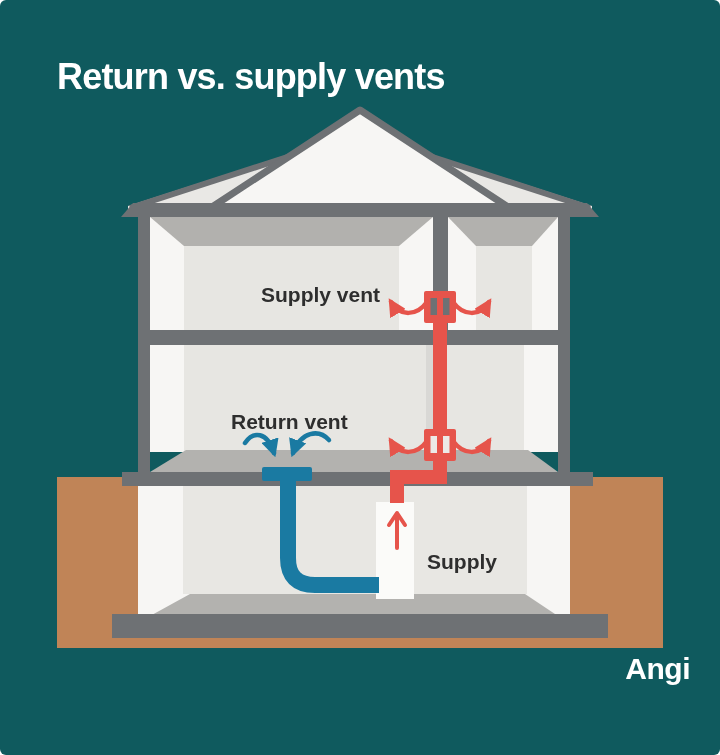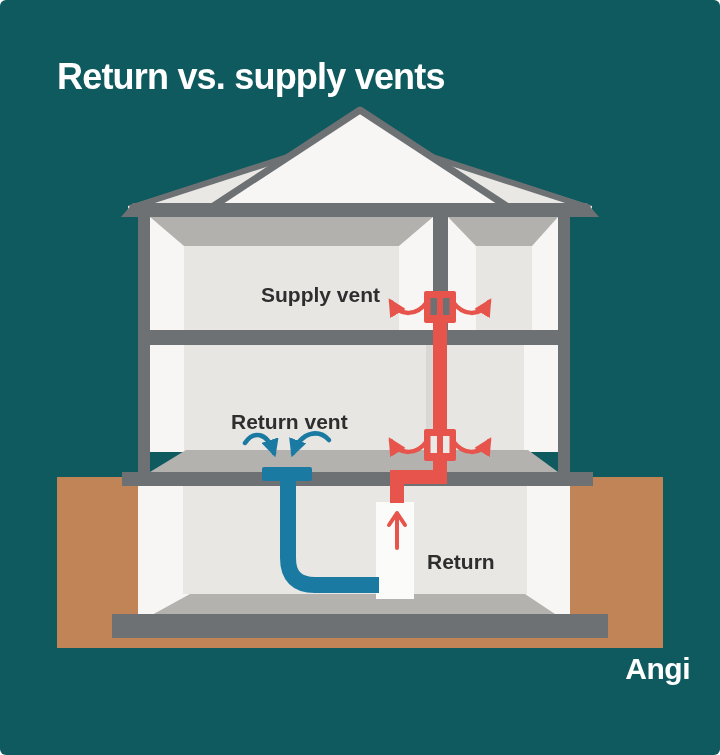--- a/index.html
+++ b/index.html
@@ -144,16 +144,16 @@
     <g fill="none" stroke="#e6544b" stroke-width="4" stroke-linecap="round" stroke-linejoin="round">
       <path d="M 397 548 L 397 515"></path>
       <path d="M 389 525 L 397 513 L 405 525"></path>
     </g>
   </svg>
 
   <div class="title">Return vs. supply vents</div>
 
   <div class="callout return">Return vent</div>
   <div class="callout supply">Supply vent</div>
-  <div class="callout furnace">Return</div>
+  <div class="callout furnace">Supply</div>
 
   <div class="brand-logo">Angi</div>
 </div>
 
 </body></html>

